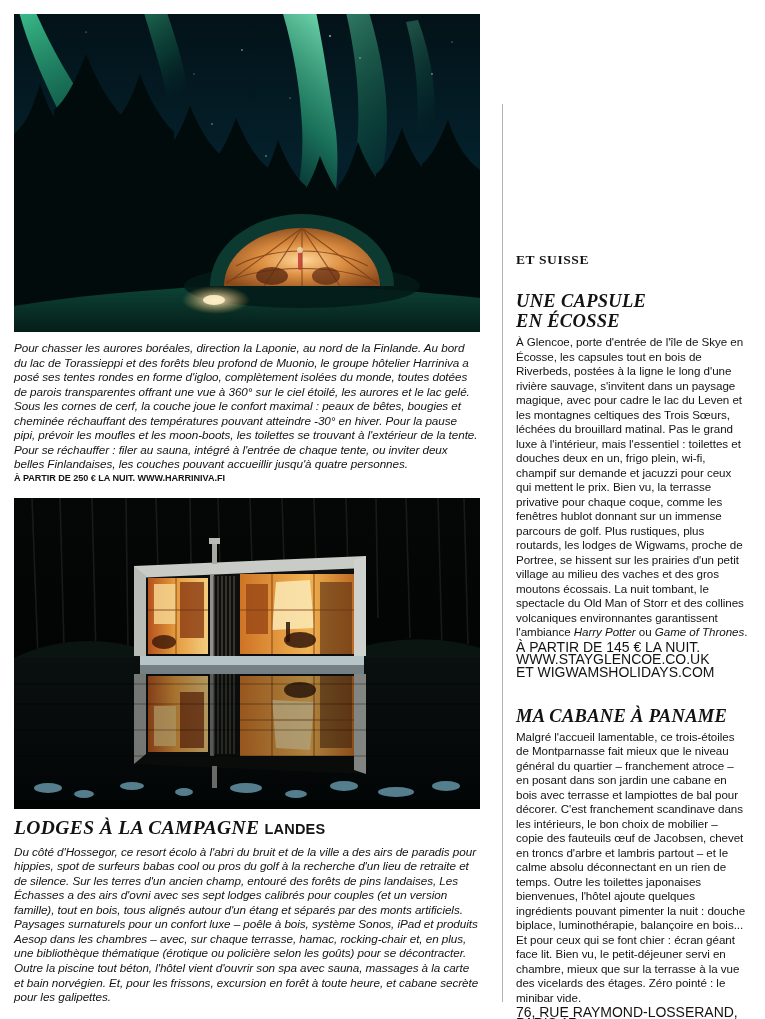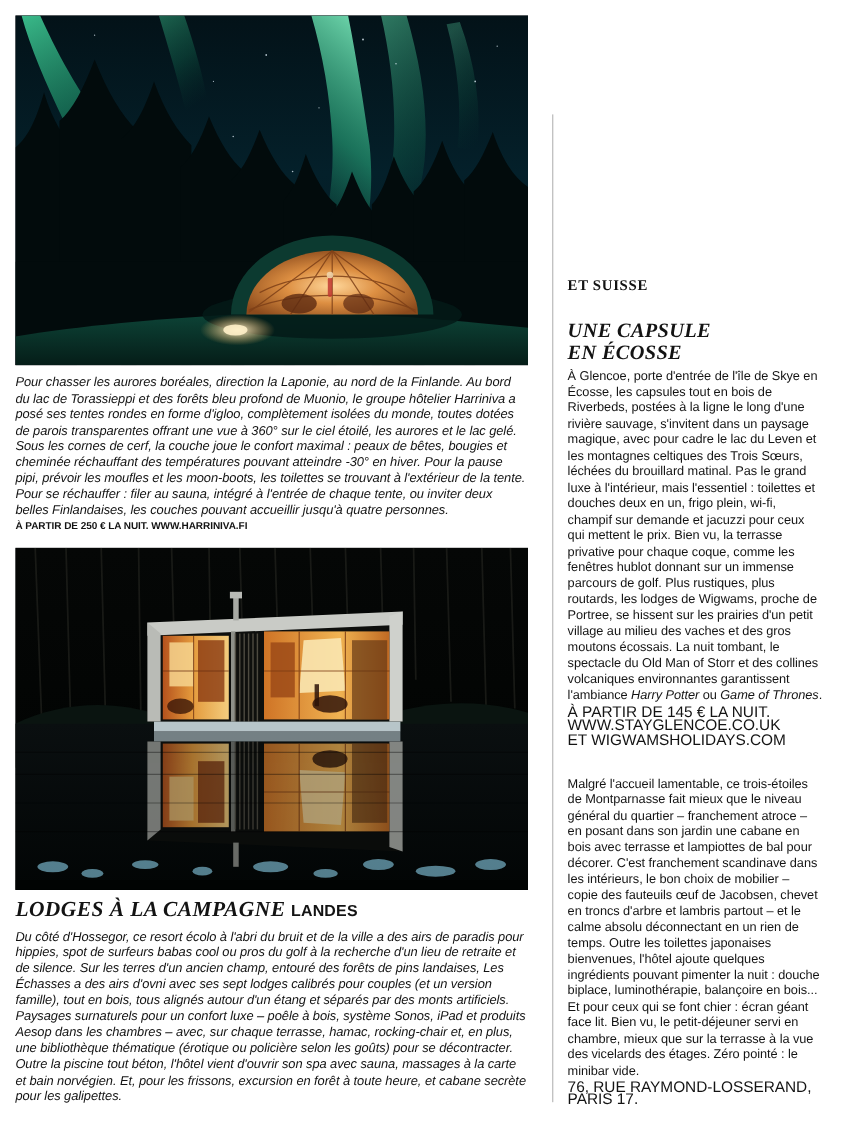--- a/index.html
+++ b/index.html
@@ -406,20 +406,23 @@
         <span>UNE CAPSULE</span><br>
         <span>EN ÉCOSSE</span>
       </h3>
       <p class="side-body"><span>À Glencoe, porte d'entrée de l'île de Skye en Écosse, les capsules tout en bois de Riverbeds, postées à la ligne le long d'une rivière sauvage, s'invitent dans un paysage magique, avec pour cadre le lac du Leven et les montagnes celtiques des Trois Sœurs, léchées du brouillard matinal. Pas le grand luxe à l'intérieur, mais l'essentiel : toilettes et douches deux en un, frigo plein, wi-fi, champif sur demande et jacuzzi pour ceux qui mettent le prix. Bien vu, la terrasse privative pour chaque coque, comme les fenêtres hublot donnant sur un immense parcours de golf. Plus rustiques, plus routards, les lodges de Wigwams, proche de Portree, se hissent sur les prairies d'un petit village au milieu des vaches et des gros moutons écossais. La nuit tombant, le spectacle du Old Man of Storr et des collines volcaniques environnantes garantissent l'ambiance </span><em>Harry Potter</em><span> ou </span><em>Game of Thrones</em><span>.</span></p>
       <p class="side-credit">À PARTIR DE 145 € LA NUIT.</p>
       <p class="side-credit">WWW.STAYGLENCOE.CO.UK</p>
       <p class="side-credit">ET WIGWAMSHOLIDAYS.COM</p>
     </div>
 
     <div class="side-block">
+      <h3 class="side-headline">
+        <span>MA CABANE À PANAME</span>
+      </h3>
       <p class="side-body"><span>Malgré l'accueil lamentable, ce trois-étoiles de Montparnasse fait mieux que le niveau général du quartier – franchement atroce – en posant dans son jardin une cabane en bois avec terrasse et lampiottes de bal pour décorer. C'est franchement scandinave dans les intérieurs, le bon choix de mobilier – copie des fauteuils œuf de Jacobsen, chevet en troncs d'arbre et lambris partout – et le calme absolu déconnectant en un rien de temps. Outre les toilettes japonaises bienvenues, l'hôtel ajoute quelques ingrédients pouvant pimenter la nuit : douche biplace, luminothérapie, balançoire en bois... Et pour ceux qui se font chier : écran géant face lit. Bien vu, le petit-déjeuner servi en chambre, mieux que sur la terrasse à la vue des vicelards des étages. Zéro pointé : le minibar vide.</span></p>
       <p class="side-credit">76, RUE RAYMOND-LOSSERAND, PARIS 17.</p>
 
     </div>
 
   </div>
 
 </div>
 
 </body></html>

